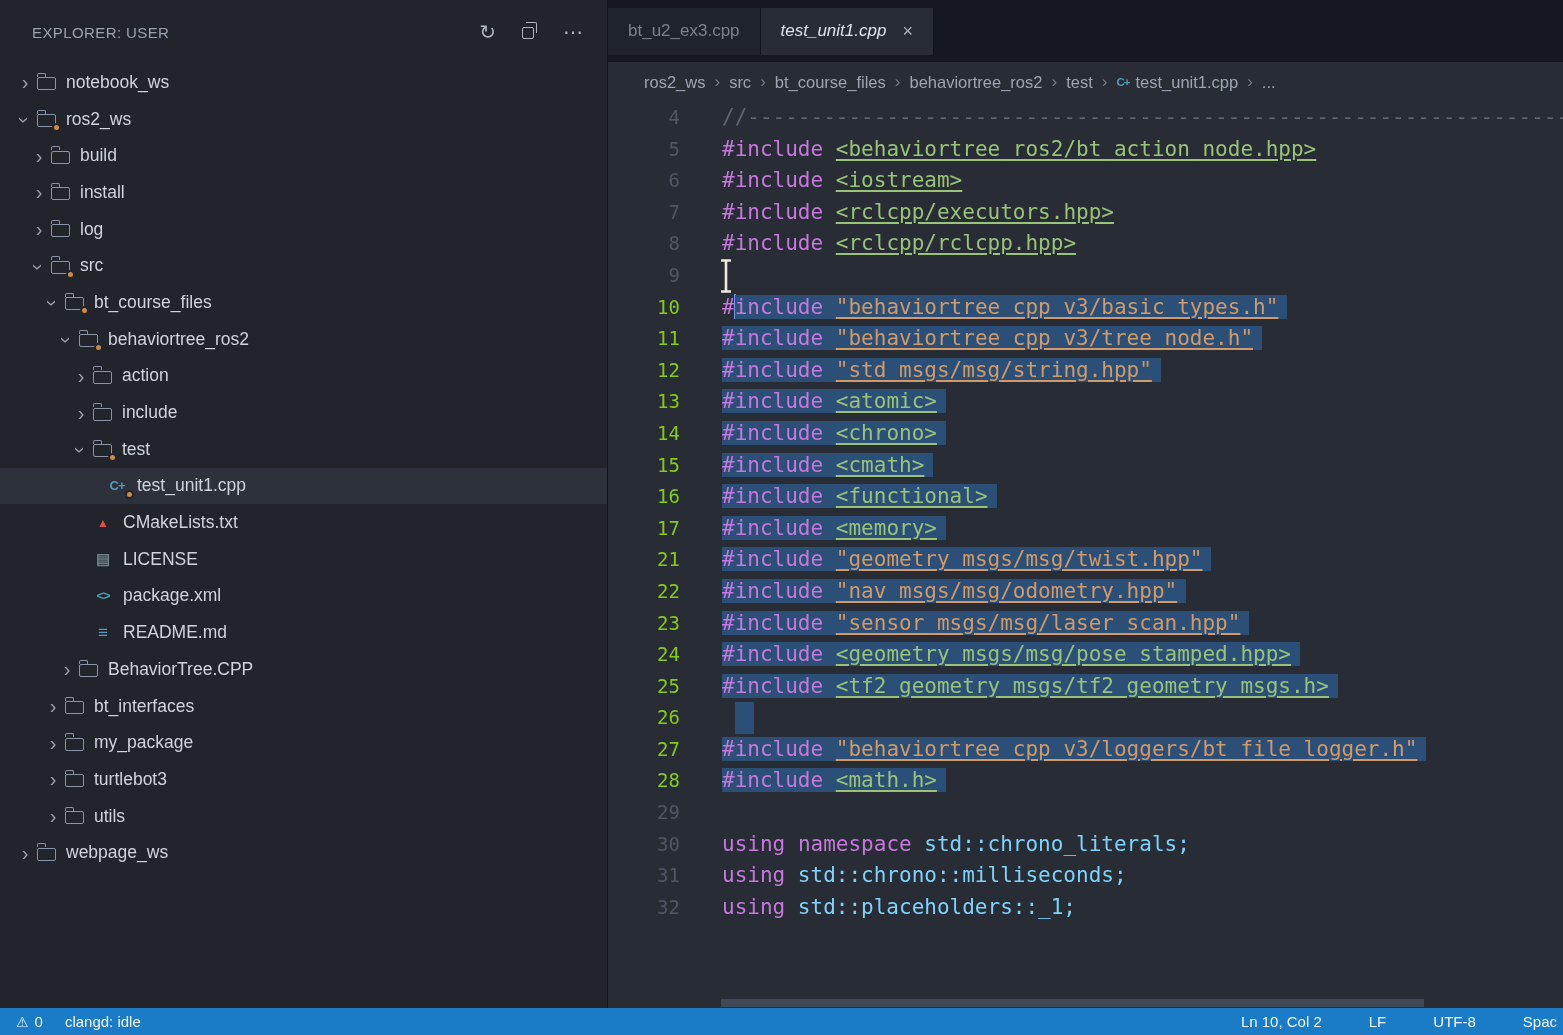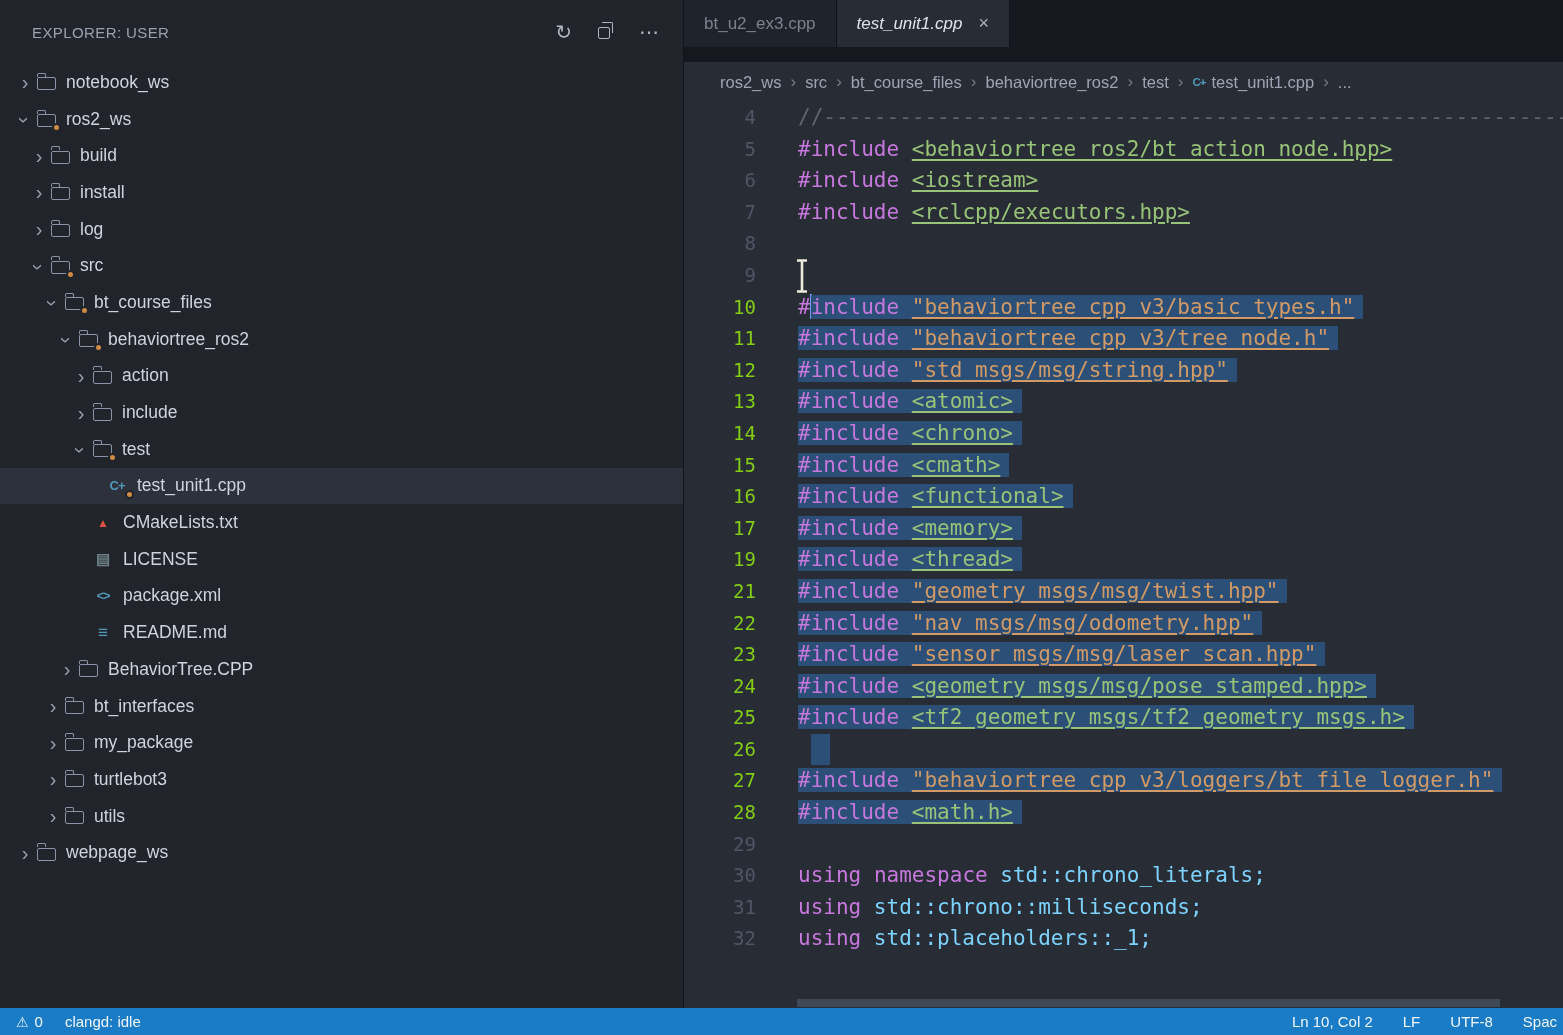--- a/index.html
+++ b/index.html
@@ -2,21 +2,21 @@
 <html><head>
 <meta charset="utf-8">
 <style>
   * { margin:0; padding:0; box-sizing:border-box; }
   html,body { width:1563px; height:1035px; overflow:hidden; background:#15181e;
               font-family:"Liberation Sans", sans-serif; }
   .app { width:1563px; height:1035px; display:flex; flex-direction:column; position:relative; }
   .main-row { flex:1; min-height:0; display:flex; }
 
   
-  .sidebar { width:684px; flex:none; background:#21252b; border-right:1px solid #11141a;
+  .sidebar { width:608px; flex:none; background:#21252b; border-right:1px solid #11141a;
              display:flex; flex-direction:column; overflow:hidden; }
   .sb-header { height:64px; flex:none; display:flex; align-items:center;
                justify-content:space-between; padding:0 24px 0 32px; }
   .sb-title { font-size:15px; letter-spacing:.4px; color:#9aa2b0; }
   .sb-actions { display:flex; align-items:center; gap:26px; }
   .sb-icon { color:#aeb5c1; font-size:20px; cursor:pointer; line-height:1; }
   .icon-collapse { width:12px; height:12px; border:1.6px solid #aeb5c1; border-radius:2px;
                    position:relative; display:inline-block; margin-top:5px; margin-right:3px;}
   .icon-collapse::before { content:""; position:absolute; top:-6px; left:2.5px; width:10px;
                    height:10px; border-top:1.6px solid #aeb5c1; border-right:1.6px solid #aeb5c1;
@@ -41,21 +41,21 @@
                display:inline-flex; justify-content:center; font-weight:bold; }
   .fi-cpp     { color:#519aba; font-size:13px; letter-spacing:-1px; }
   .fi-cmake   { color:#dd5145; font-size:12px; }
   .fi-license { color:#6d8086; font-size:15px; }
   .fi-xml     { color:#519aba; font-size:13px; letter-spacing:-1px; }
   .fi-md      { color:#519aba; font-size:17px; }
 
   
   .editor { flex:1; min-width:0; display:flex; flex-direction:column; background:#282c34;
             position:relative; overflow:hidden; }
-  .tabstrip { height:62px; flex:none; background:#15181e; display:flex; align-items:flex-start; }
+  .tabstrip { height:62px; flex:none; background:#15181e; display:flex; align-items:center; }
   .tab { height:47px; display:flex; align-items:center; padding:0 20px; font-size:17px;
          background:#1f242c; color:#7b828e; border-right:1px solid #10131a; cursor:pointer;
          white-space:nowrap; }
   .tab.active { background:#282c34; color:#dde1e8; font-style:italic; }
   .tab-close { margin-left:16px; font-size:18px; color:#aeb4bf; font-style:normal; cursor:pointer; }
 
   .breadcrumb { height:40px; flex:none; display:flex; align-items:center; padding-left:36px;
                 gap:9px; font-size:16.5px; color:#9da5b4; background:#282c34; white-space:nowrap; }
   .bc-sep { color:#767e8c; font-size:17px; }
   .bc-item { display:inline-flex; align-items:center; gap:6px; cursor:pointer; }
@@ -79,21 +79,21 @@
            vertical-align:text-bottom; margin:0 -1px; }
   .hscroll { position:absolute; left:113px; bottom:1px; width:703px; height:8px;
              background:rgba(130,150,180,.28); }
   .ibeam { position:absolute; left:110px; top:258px; pointer-events:none; }
 
   
   .statusbar { height:27px; flex:none; background:#1a7cc7; color:#f0f6fc; font-size:15px;
                display:flex; align-items:center; justify-content:space-between;
                padding:0 6px 0 16px; white-space:nowrap; overflow:hidden; }
   .sb-left { display:flex; align-items:center; gap:22px; }
-  .sb-right { display:flex; align-items:center; gap:30px;text-align:right; }
+  .sb-right { display:flex; align-items:center; gap:47px;text-align:right; }
   .st-item { display:inline-flex; align-items:center; gap:6px; cursor:pointer; }
   .st-icon { font-size:14px; }
 </style>
 </head>
 <body>
 
 <div class="app">
   <div class="main-row">
 
     <aside class="sidebar">
@@ -267,31 +267,30 @@
           <span class="bc-sep">›</span>
           <span class="bc-item">
             <span>...</span>
           </span>
         </div>
       <div class="code" id="code">
           <div class="code-line"><span class="ln">4</span><span class="lc"><span class="tk-cm">//------------------------------------------------------------------------------</span></span></div>
           <div class="code-line"><span class="ln">5</span><span class="lc"><span class="tk-kw">#include</span><span class="tk-pl"> </span><span class="tk-sa">&lt;behaviortree_ros2/bt_action_node.hpp&gt;</span></span></div>
           <div class="code-line"><span class="ln">6</span><span class="lc"><span class="tk-kw">#include</span><span class="tk-pl"> </span><span class="tk-sa">&lt;iostream&gt;</span></span></div>
           <div class="code-line"><span class="ln">7</span><span class="lc"><span class="tk-kw">#include</span><span class="tk-pl"> </span><span class="tk-sa">&lt;rclcpp/executors.hpp&gt;</span></span></div>
-          <div class="code-line"><span class="ln">8</span></div>
+          <div class="code-line"><span class="ln">8</span><span class="lc"><span class="tk-kw">#include</span><span class="tk-pl"> </span><span class="tk-sa">&lt;rclcpp/rclcpp.hpp&gt;</span></span></div>
           <div class="code-line"><span class="ln">9</span><span class="lc"></span></div>
           <div class="code-line"><span class="ln ln-hl">10</span><span class="lc"><span class="tk-kw">#</span><span class="caret"></span><span class="selbg"><span class="tk-kw">include</span><span class="tk-pl"> </span><span class="tk-sq">"behaviortree_cpp_v3/basic_types.h"</span></span></span></div>
           <div class="code-line"><span class="ln ln-hl">11</span><span class="lc"><span class="selbg"><span class="tk-kw">#include</span><span class="tk-pl"> </span><span class="tk-sq">"behaviortree_cpp_v3/tree_node.h"</span></span></span></div>
           <div class="code-line"><span class="ln ln-hl">12</span><span class="lc"><span class="selbg"><span class="tk-kw">#include</span><span class="tk-pl"> </span><span class="tk-sq">"std_msgs/msg/string.hpp"</span></span></span></div>
           <div class="code-line"><span class="ln ln-hl">13</span><span class="lc"><span class="selbg"><span class="tk-kw">#include</span><span class="tk-pl"> </span><span class="tk-sa">&lt;atomic&gt;</span></span></span></div>
           <div class="code-line"><span class="ln ln-hl">14</span><span class="lc"><span class="selbg"><span class="tk-kw">#include</span><span class="tk-pl"> </span><span class="tk-sa">&lt;chrono&gt;</span></span></span></div>
           <div class="code-line"><span class="ln ln-hl">15</span><span class="lc"><span class="selbg"><span class="tk-kw">#include</span><span class="tk-pl"> </span><span class="tk-sa">&lt;cmath&gt;</span></span></span></div>
           <div class="code-line"><span class="ln ln-hl">16</span><span class="lc"><span class="selbg"><span class="tk-kw">#include</span><span class="tk-pl"> </span><span class="tk-sa">&lt;functional&gt;</span></span></span></div>
           <div class="code-line"><span class="ln ln-hl">17</span><span class="lc"><span class="selbg"><span class="tk-kw">#include</span><span class="tk-pl"> </span><span class="tk-sa">&lt;memory&gt;</span></span></span></div>
-          <div class="code-line"><span class="ln ln-hl">19</span><span class="lc"><span class="selbg"><span class="tk-kw">#include</span><span class="tk-pl"> </span><span class="tk-sa">&lt;thread&gt;</span></span></span></div>
           <div class="code-line"><span class="ln ln-hl">21</span><span class="lc"><span class="selbg"><span class="tk-kw">#include</span><span class="tk-pl"> </span><span class="tk-sq">"geometry_msgs/msg/twist.hpp"</span></span></span></div>
           <div class="code-line"><span class="ln ln-hl">22</span><span class="lc"><span class="selbg"><span class="tk-kw">#include</span><span class="tk-pl"> </span><span class="tk-sq">"nav_msgs/msg/odometry.hpp"</span></span></span></div>
           <div class="code-line"><span class="ln ln-hl">23</span><span class="lc"><span class="selbg"><span class="tk-kw">#include</span><span class="tk-pl"> </span><span class="tk-sq">"sensor_msgs/msg/laser_scan.hpp"</span></span></span></div>
           <div class="code-line"><span class="ln ln-hl">24</span><span class="lc"><span class="selbg"><span class="tk-kw">#include</span><span class="tk-pl"> </span><span class="tk-sa">&lt;geometry_msgs/msg/pose_stamped.hpp&gt;</span></span></span></div>
           <div class="code-line"><span class="ln ln-hl">25</span><span class="lc"><span class="selbg"><span class="tk-kw">#include</span><span class="tk-pl"> </span><span class="tk-sa">&lt;tf2_geometry_msgs/tf2_geometry_msgs.h&gt;</span></span></span></div>
           <div class="code-line"><span class="ln ln-hl">26</span><span class="lc"><span class="selbg nlblk"></span></span></div>
           <div class="code-line"><span class="ln ln-hl">27</span><span class="lc"><span class="selbg"><span class="tk-kw">#include</span><span class="tk-pl"> </span><span class="tk-sq">"behaviortree_cpp_v3/loggers/bt_file_logger.h"</span></span></span></div>
           <div class="code-line"><span class="ln ln-hl">28</span><span class="lc"><span class="selbg"><span class="tk-kw">#include</span><span class="tk-pl"> </span><span class="tk-sa">&lt;math.h&gt;</span></span></span></div>
           <div class="code-line"><span class="ln">29</span><span class="lc"></span></div>
           <div class="code-line"><span class="ln">30</span><span class="lc"><span class="tk-kw">using</span><span class="tk-pl"> </span><span class="tk-kw">namespace</span><span class="tk-pl"> std::chrono_literals;</span></span></div>

